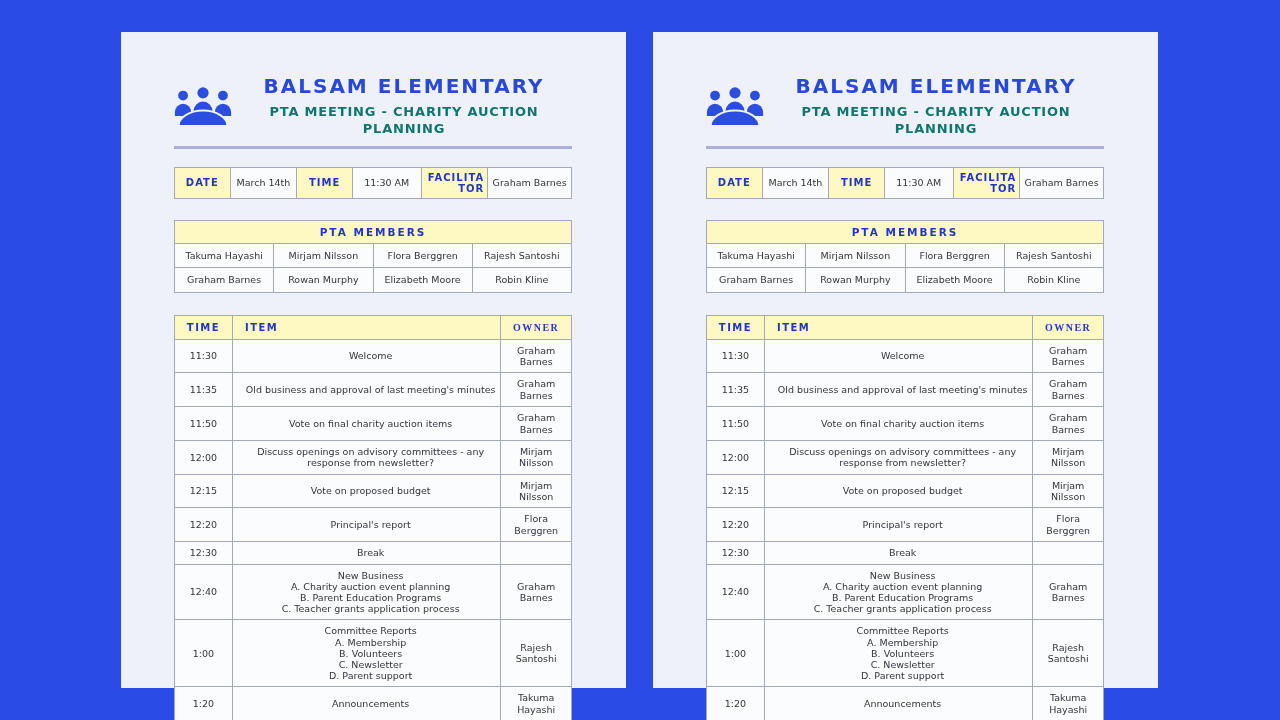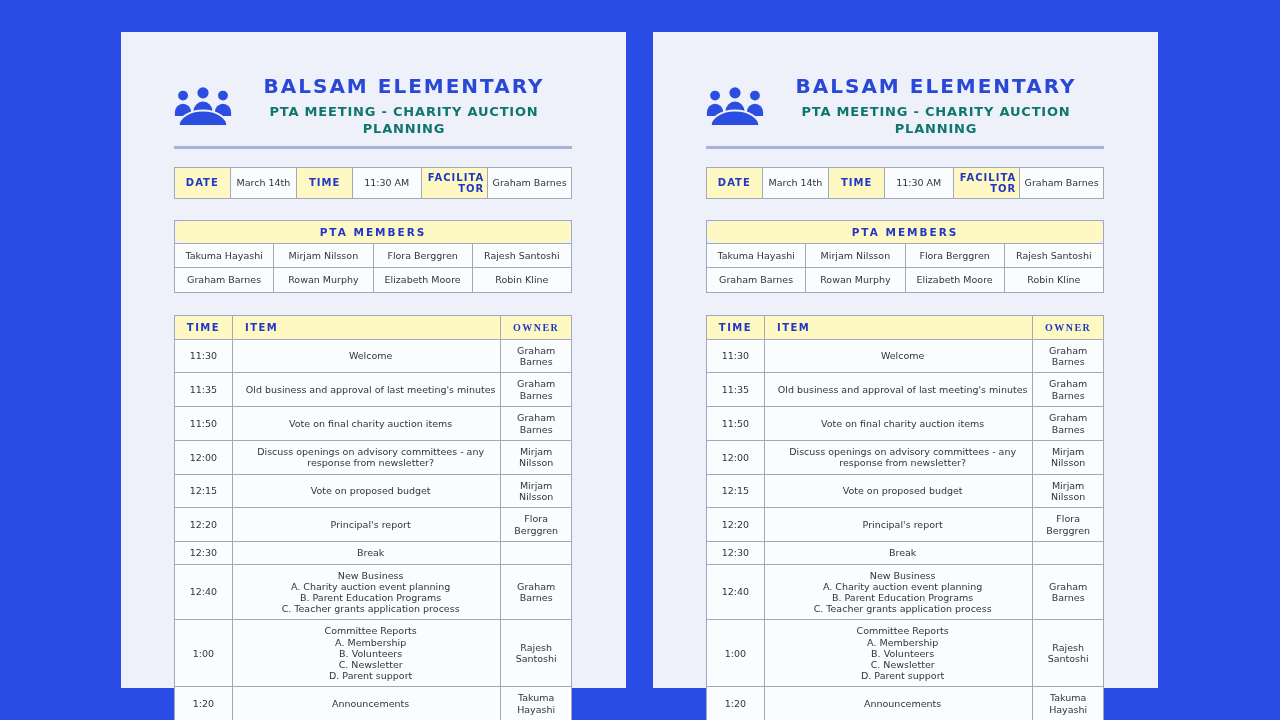--- a/index.html
+++ b/index.html
@@ -48,21 +48,21 @@
     font-size:9.5px;padding:5px 4px;text-align:center;
     line-height:1.2;
   }
 
   .info-table{margin-top:18px;}
   .info-table .c1{width:14%;} .info-table .c2{width:16.8%;text-align:center;}
   .info-table .c3{width:14%;} .info-table .c4{width:17.3%;}
   .info-table .c5{width:16.8%;text-align:right;} .info-table .c6{width:21.1%;}
 
   .members-table{margin-top:21px;}
-  .members-table th{letter-spacing:2px;font-size:10.5px;padding:5px 3px;border-radius:10px;}
+  .members-table th{letter-spacing:2px;font-size:10.5px;padding:5px 3px;}
   .members-table td{width:25%;padding:6px 3px;}
 
   .agenda-table{margin-top:22px;}
   .agenda-table .col-time{width:14.6%;}
   .agenda-table .col-item{width:67.6%;}
   .agenda-table .col-owner{width:17.8%;font-family:Liberation Serif, serif;}
   .agenda-table th{letter-spacing:1.5px;padding:6px 3px;}
   .agenda-table th.h-item{text-align:left;padding-left:12px;}
   .agenda-table td.item-cell{
     text-align:center;padding-left:12px;white-space:pre-line;line-height:1.18;

